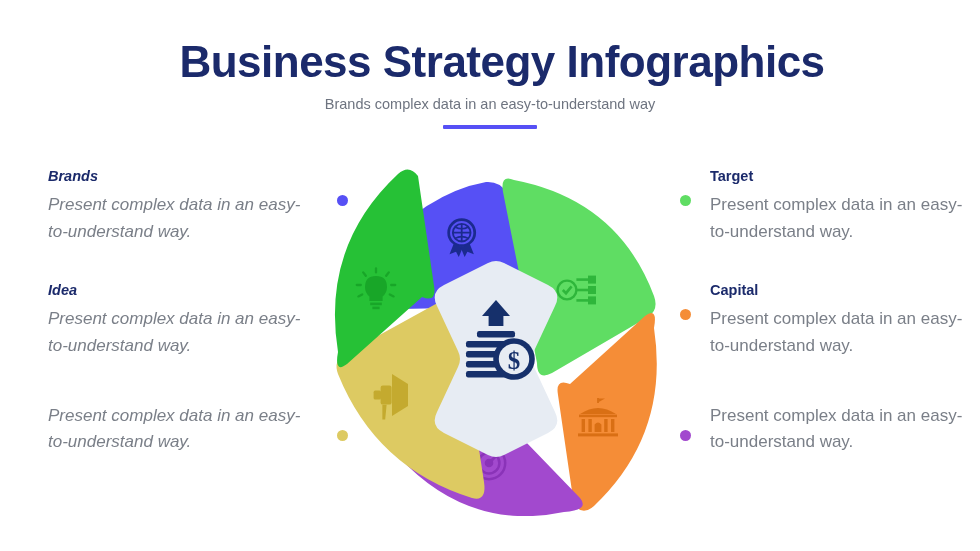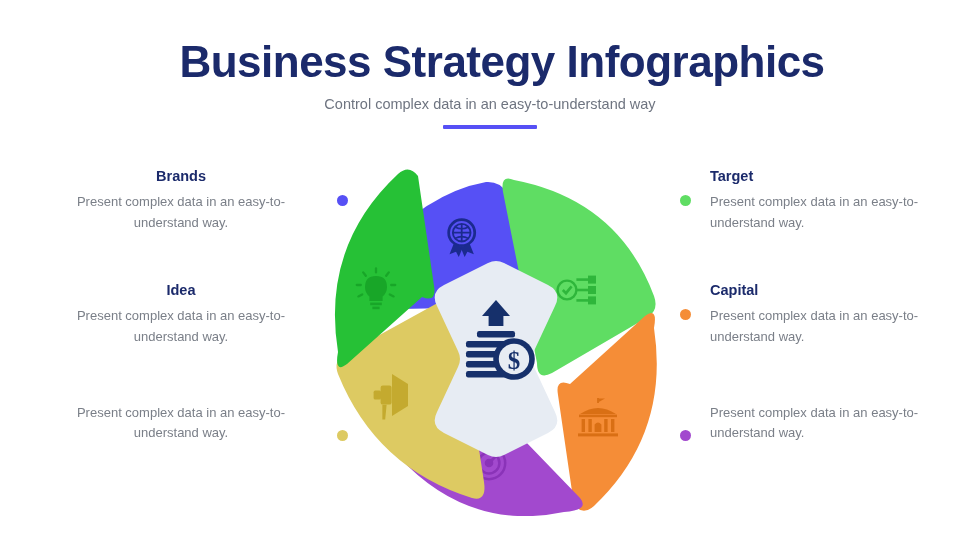--- a/index.html
+++ b/index.html
@@ -27,44 +27,44 @@
     background:#5650f5; border-radius:1px;
   }
 
   
   .col { position:absolute; width:300px; }
   .col-left  { left:48px;  top:168px; }
   .col-right { left:672px; top:168px; }
 
   .item { position:relative; height:114px; }
   .item-head { font-size:14.5px; font-weight:700; color:#1b2a6b; line-height:1.2; }
-  .item-body { margin-top:7px; font-size:13px; color:#7a7f88; line-height:1.55; }
-
-  .col-left .item { padding-right:34px; text-align:center; }
+  .item-body { margin-top:7px; font-size:17px; color:#7a7f88; line-height:1.55; }
+
+  .col-left .item { padding-right:34px; text-align:left;font-style:italic; }
   .col-right .item { padding-left:38px; text-align:left; }
 
   .dot {
     position:absolute; width:11px; height:11px; border-radius:50%;
     top:27px;
   }
   .col-left .dot  { right:0px; }
   .col-right .dot { left:8px; }
 
   
   .wheel { position:absolute; left:318px; top:160px; width:356px; height:356px; }
   .wheel svg { display:block; width:356px; height:356px; }
 </style>
 </head>
 <body>
 
 <div class="slide">
 
   <div class="header">
     <div class="title">Business Strategy Infographics</div>
-    <div class="subtitle">Control complex data in an easy-to-understand way</div>
+    <div class="subtitle">Brands complex data in an easy-to-understand way</div>
   </div>
   <div class="rule"></div>
 
   <div class="col col-left">
 
     <div class="item">
       <span class="dot" style="background:#5650f5"></span>
       <div class="item-head">Brands</div>
       <div class="item-body">Present complex data in an easy-to-understand way.</div>
     </div>

